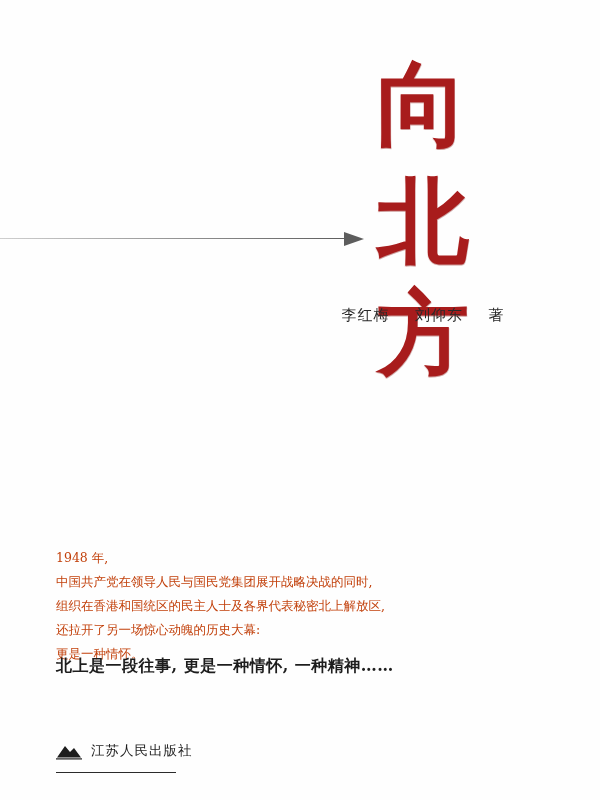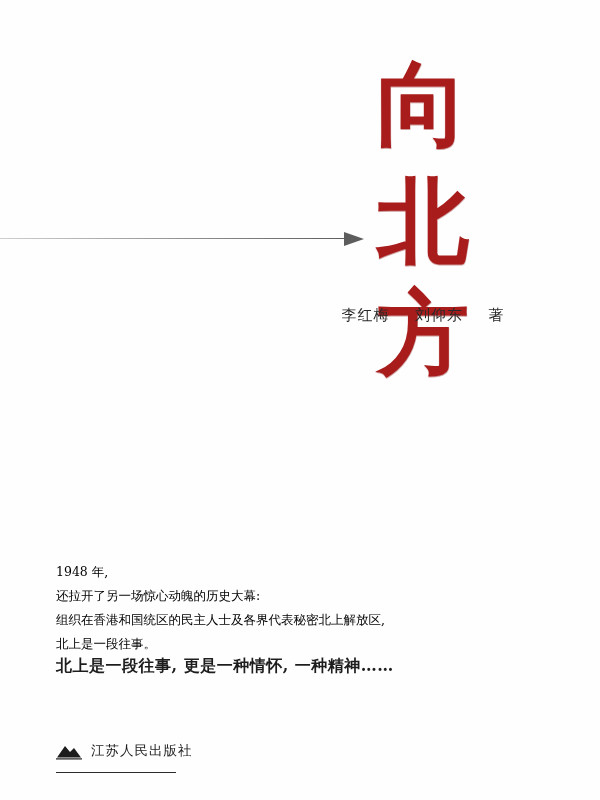--- a/index.html
+++ b/index.html
@@ -83,26 +83,26 @@
     font-size: 15px;
     color: #2a2a2a;
     letter-spacing: 1px;
   }
   .authors .gap { display: inline-block; width: 14px; }
 
   
   .blurb {
     position: absolute;
     left: 56px;
-    top: 560px;
+    top: 546px;
     width: 470px;
     font-family: "DejaVu Serif", "Liberation Serif", serif;
     font-size: 12.5px;
     line-height: 1.92;
-    color: #000000;
+    color: #c2410c;
   }
   .blurb div { white-space: nowrap; }
 
   .tagline {
     position: absolute;
     left: 56px;
     top: 656px;
     width: 470px;
     font-family: "DejaVu Serif", "Liberation Serif", serif;
     font-size: 16px;
@@ -159,23 +159,24 @@
   <div class="authors">
     <span>李红梅</span>
     <span class="gap"></span>
     <span>刘仰东</span>
     <span class="gap"></span>
     <span>著</span>
   </div>
 
   <div class="blurb">
     <div>1948 年,</div>
+    <div>中国共产党在领导人民与国民党集团展开战略决战的同时,</div>
+    <div>组织在香港和国统区的民主人士及各界代表秘密北上解放区,</div>
     <div>还拉开了另一场惊心动魄的历史大幕:</div>
-    <div>组织在香港和国统区的民主人士及各界代表秘密北上解放区,</div>
-    <div>北上是一段往事。</div>
+    <div>更是一种情怀。</div>
   </div>
 
   <div class="tagline">北上是一段往事, 更是一种情怀, 一种精神……</div>
 
   <div class="publisher">
     <span class="pub-logo">
       <svg width="26" height="17" viewBox="0 0 26 17" xmlns="http://www.w3.org/2000/svg">
         <path d="M1 14.5 L9 3 L14 9 L18 5 L25 14.5 Z" fill="#1d1d1d"></path>
         <rect x="0" y="15.3" width="26" height="1.2" fill="#1d1d1d"></rect>
       </svg>

